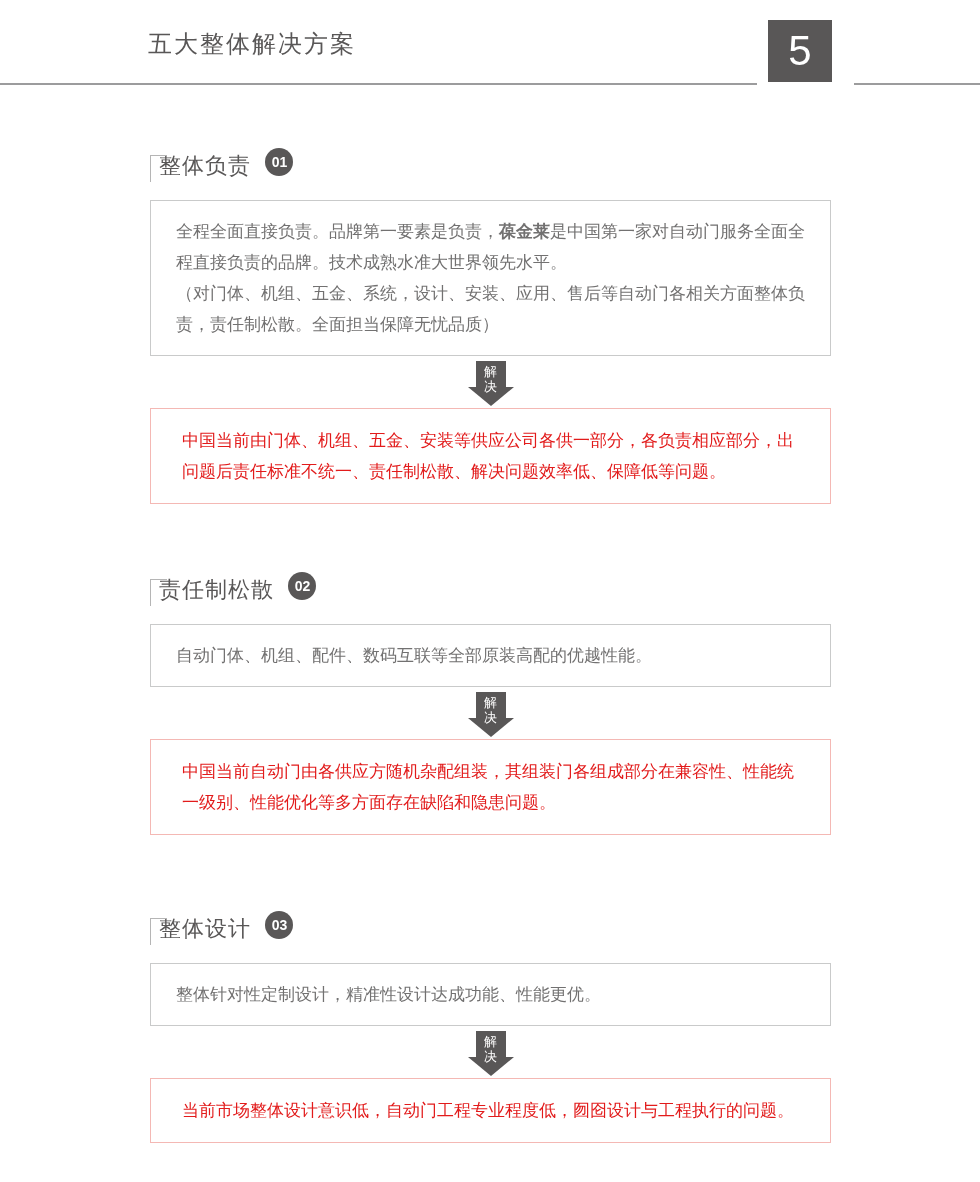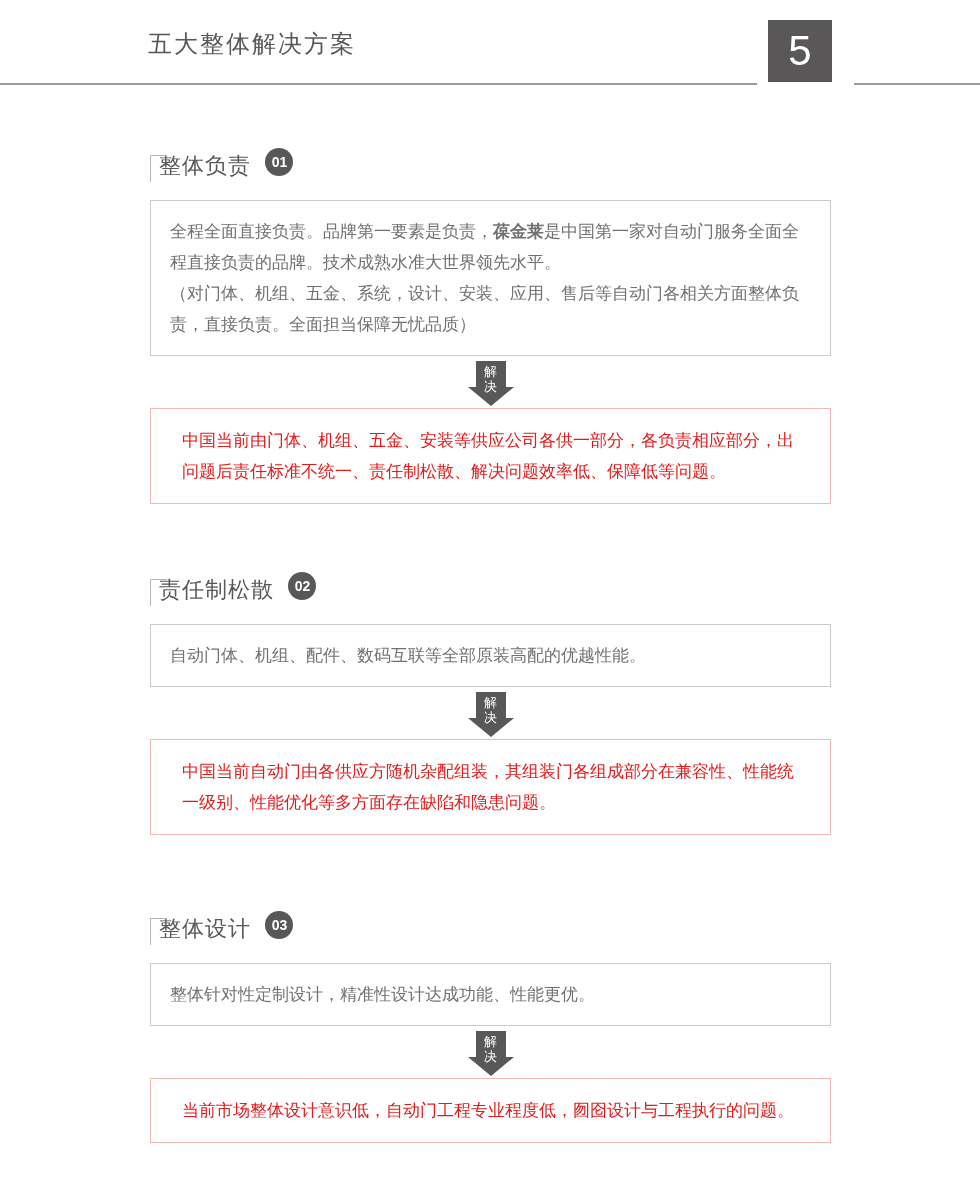--- a/index.html
+++ b/index.html
@@ -97,21 +97,21 @@
     font-size: 14px;
     font-weight: bold;
     line-height: 28px;
     text-align: center;
     margin-left: 10px;
     vertical-align: 3px;
   }
 
   .desc-box {
     border: 1px solid var(--c-box-border);
-    padding: 15px 19px;
+    padding: 15px 25px;
     font-size: 17px;
     line-height: 31px;
     color: var(--c-body-text);
     background: #fff;
   }
   .desc-box p { margin: 0; }
   .desc-box b { font-weight: bold; }
 
   .solve-arrow {
     position: relative;
@@ -171,21 +171,21 @@
 
   <main class="content" id="sections">
   <section class="solution">
     <div class="sec-header">
       <span class="bracket"></span>
       <span class="sec-title">整体负责</span>
       <span class="badge">01</span>
     </div>
     <div class="desc-box">
           <p><span>全程全面直接负责。品牌第一要素是负责，</span><b>葆金莱</b><span>是中国第一家对自动门服务全面全程直接负责的品牌。技术成熟水准大世界领先水平。</span></p>
-          <p><span>（对门体、机组、五金、系统，设计、安装、应用、售后等自动门各相关方面整体负责，直接负责。全面担当保障无忧品质）</span></p>
+          <p><span>（对门体、机组、五金、系统，设计、安装、应用、售后等自动门各相关方面整体负责，责任制松散。全面担当保障无忧品质）</span></p>
         </div>
     <div class="solve-arrow">
       <span class="stem"></span>
       <span class="head"></span>
       <span class="arrow-label">解决</span>
     </div>
     <div class="problem-box">
       <p class="problem-text">中国当前由门体、机组、五金、安装等供应公司各供一部分，各负责相应部分，出问题后责任标准不统一、责任制松散、解决问题效率低、保障低等问题。</p>
     </div>
   </section>

